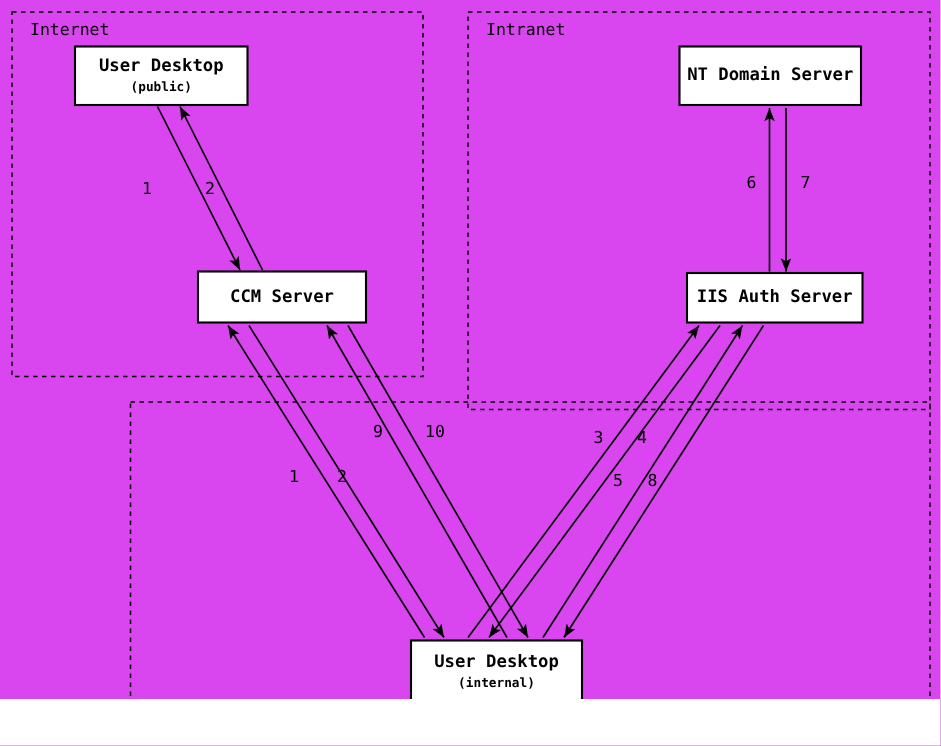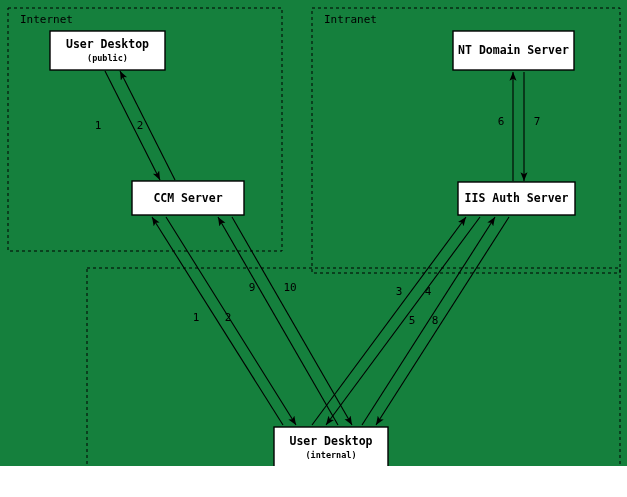--- a/index.html
+++ b/index.html
@@ -4,21 +4,21 @@
 <style>
   html, body {
     margin: 0;
     padding: 0;
     background: #ffffff;
   }
   #canvas-wrap {
     position: relative;
     width: 627px;
     height: 466px;
-    background: #15803d;
+    background: #d946ef;
     overflow: hidden;
   }
   svg.diagram {
     display: block;
     width: 627px;
     height: 497px;
   }
   .zone-rect {
     fill: none;
     stroke: #000000;

